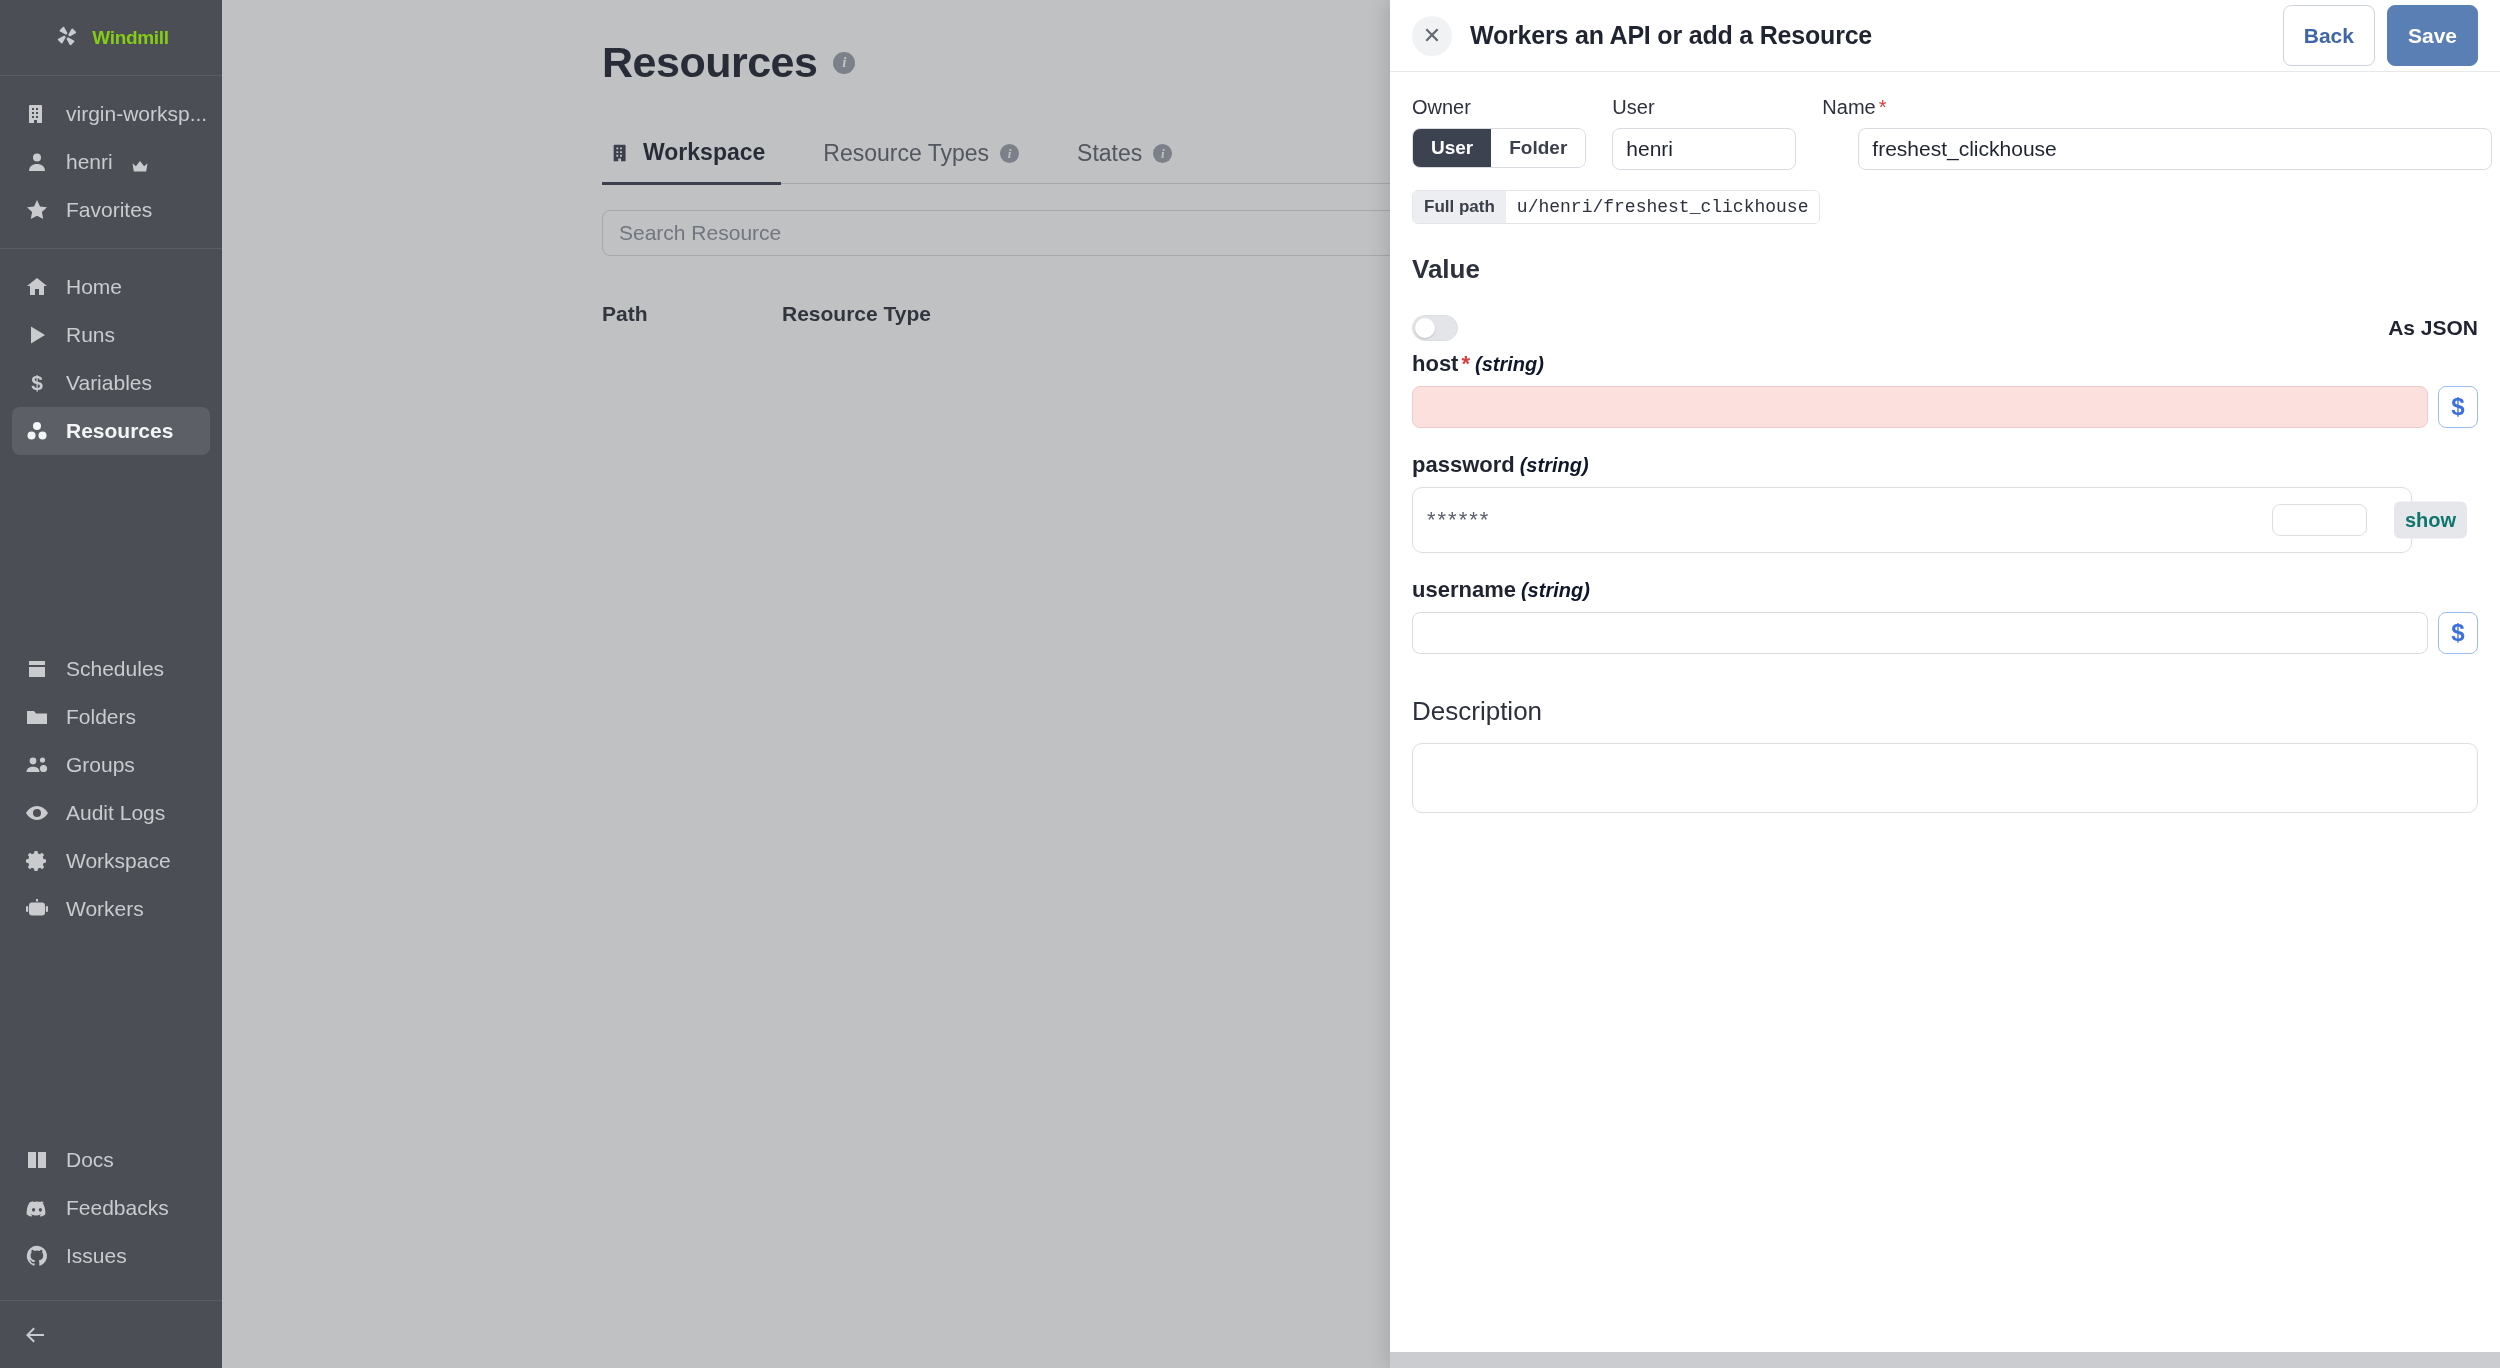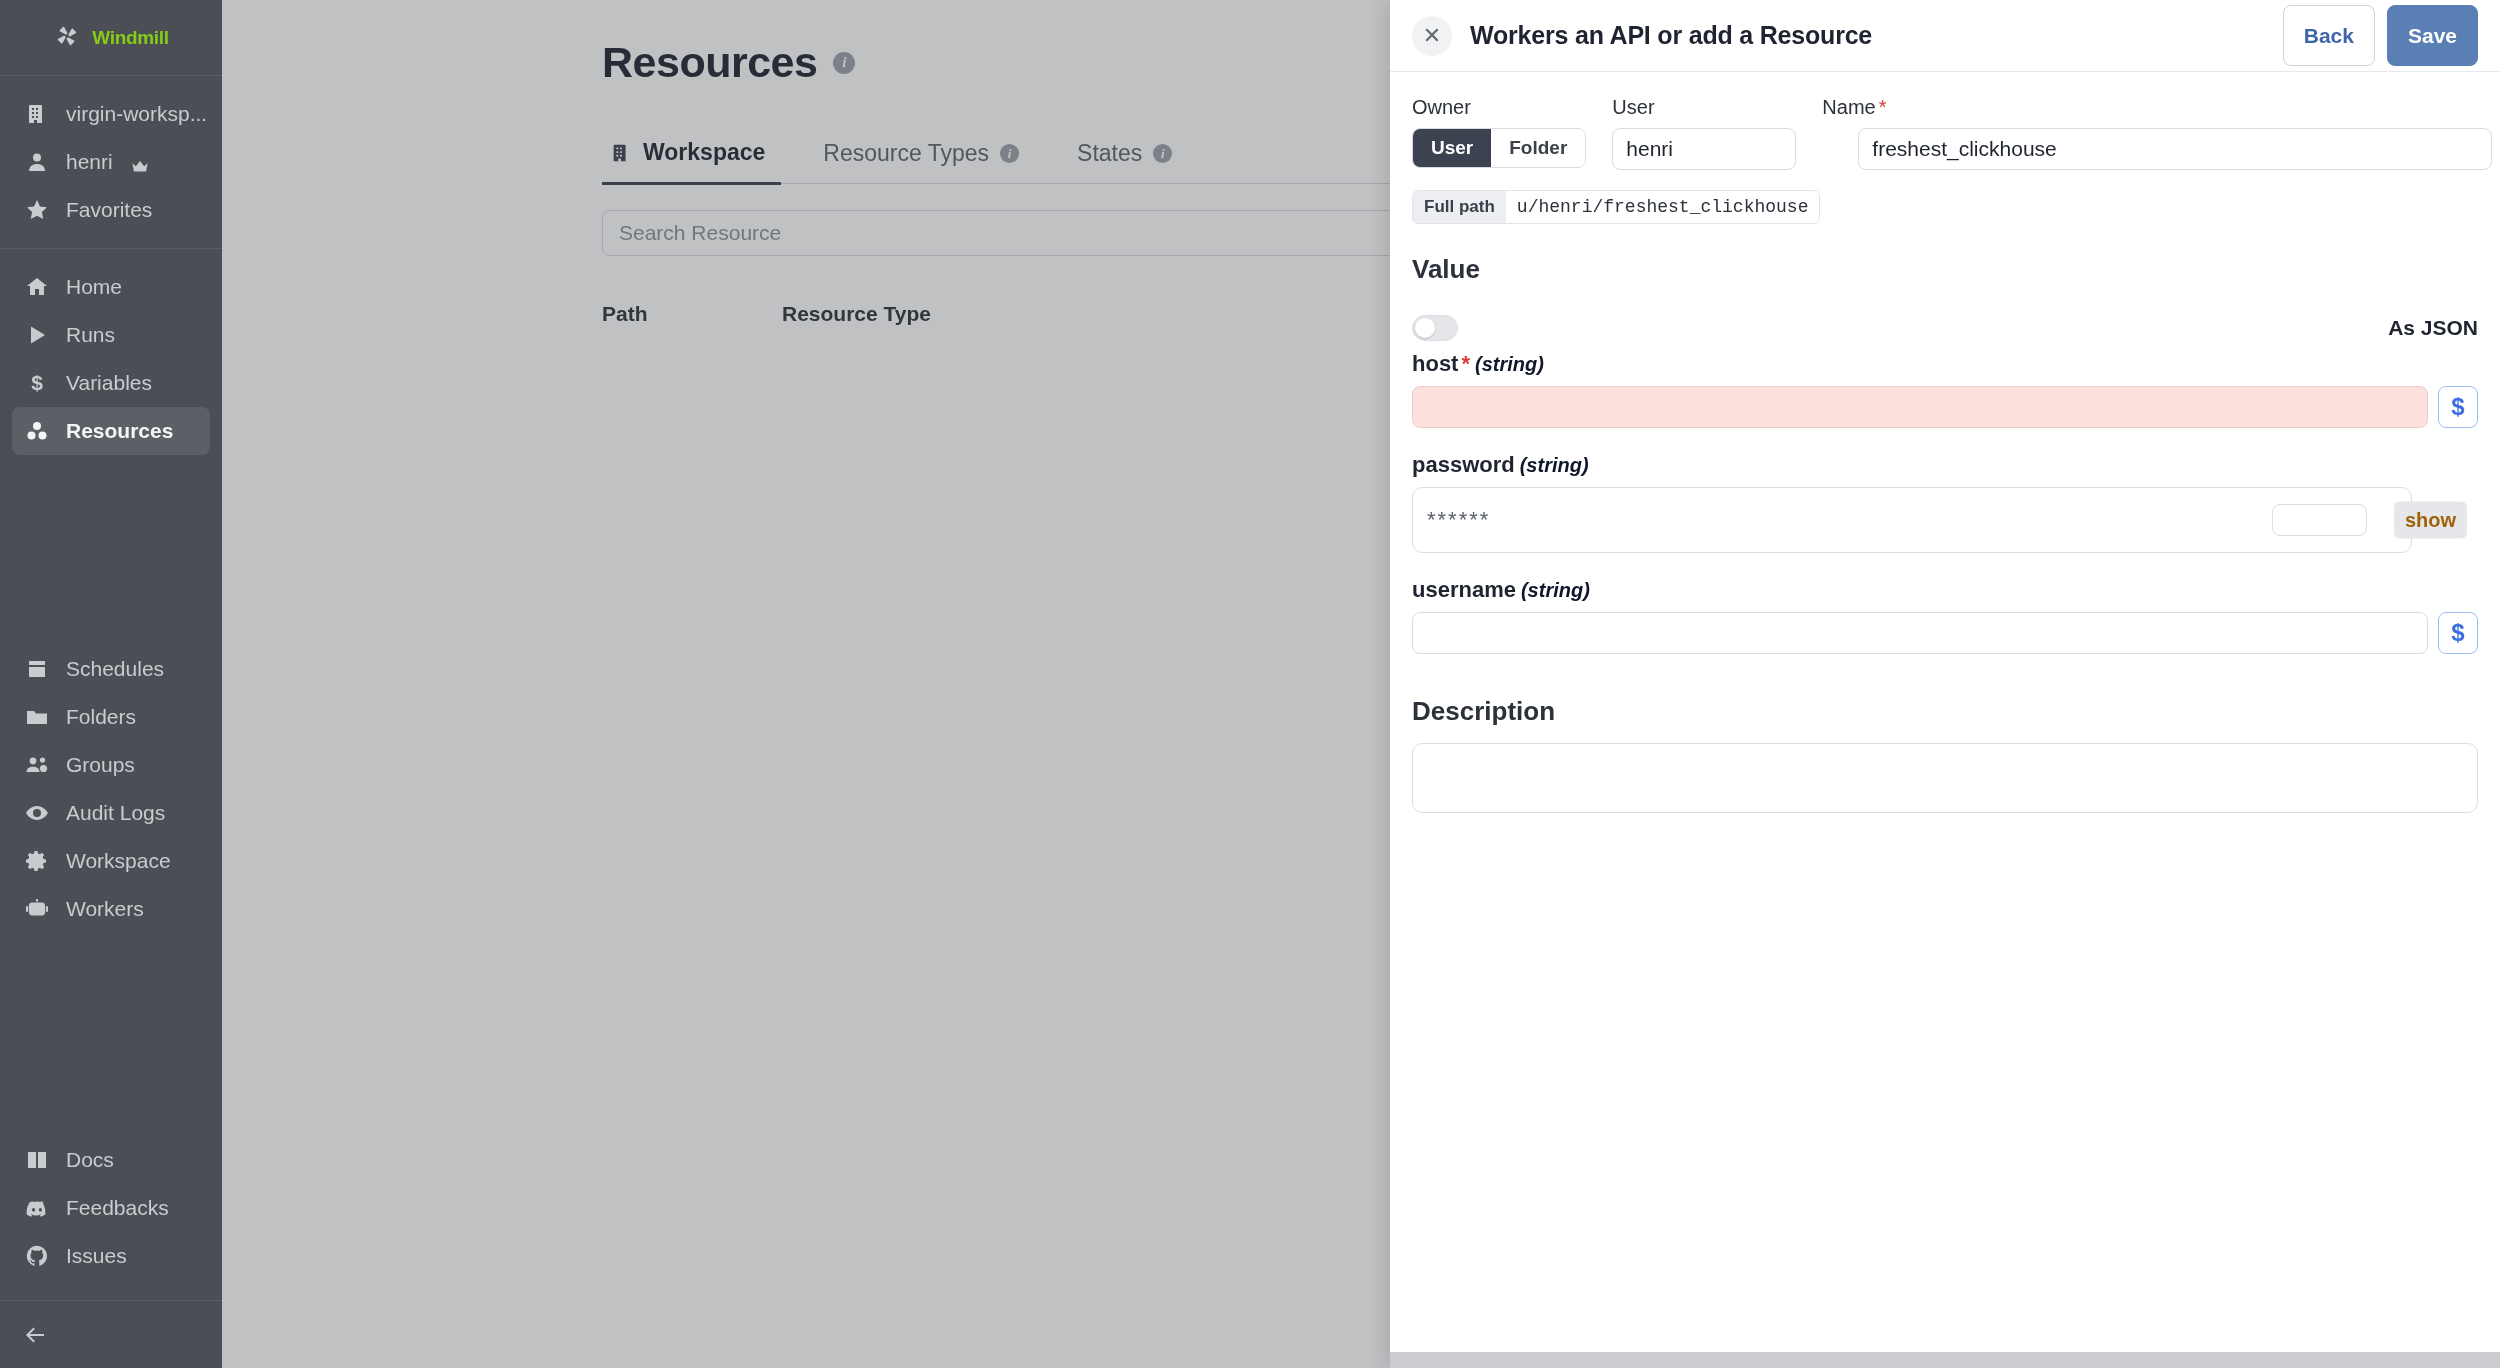--- a/index.html
+++ b/index.html
@@ -201,24 +201,24 @@
     height: 66px; display: flex; align-items: center;
     padding: 0 0 0 0; position: relative; width: 1000px;
   }
   .pwd-mask { font-size: 22px; letter-spacing: 2px; color: #5a6069; padding-left: 14px; }
   .pwd-inner {
     position: absolute; right: 44px; top: 50%; transform: translateY(-50%);
     width: 95px; height: 32px; border: 1px solid #dcdee2; border-radius: 8px; background: #ffffff;
   }
   .pwd-show {
     position: absolute; right: -56px; top: 50%; transform: translateY(-50%);
-    background: #e6e7ea; color: #a16207; font-size: 20px; font-weight: 600;
+    background: #e6e7ea; color: #0f766e; font-size: 20px; font-weight: 600;
     padding: 7px 11px; border-radius: 6px; white-space: nowrap;
   }
-  .desc-title { font-size: 26px; font-weight: 700; color: #2c313c; margin-top: 42px; }
+  .desc-title { font-size: 26px; font-weight: 400; color: #2c313c; margin-top: 42px; }
   .desc-box {
     margin-top: 16px; width: 1066px; height: 70px;
     border: 1px solid #dcdee2; border-radius: 10px; background: #ffffff;
   }
   .dw-foot { height: 16px; flex: 0 0 16px; background: #cbcccf; }
 </style>
 </head>
 <body>
 
 <div id="root">

